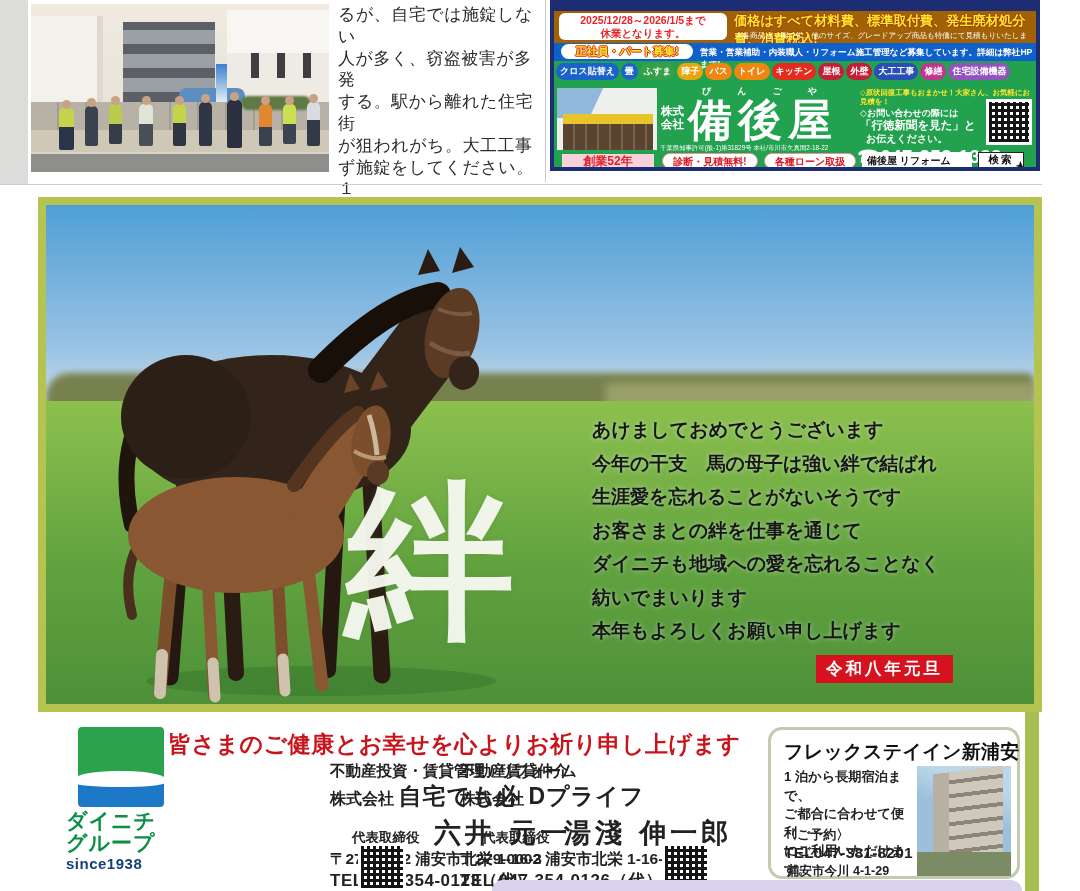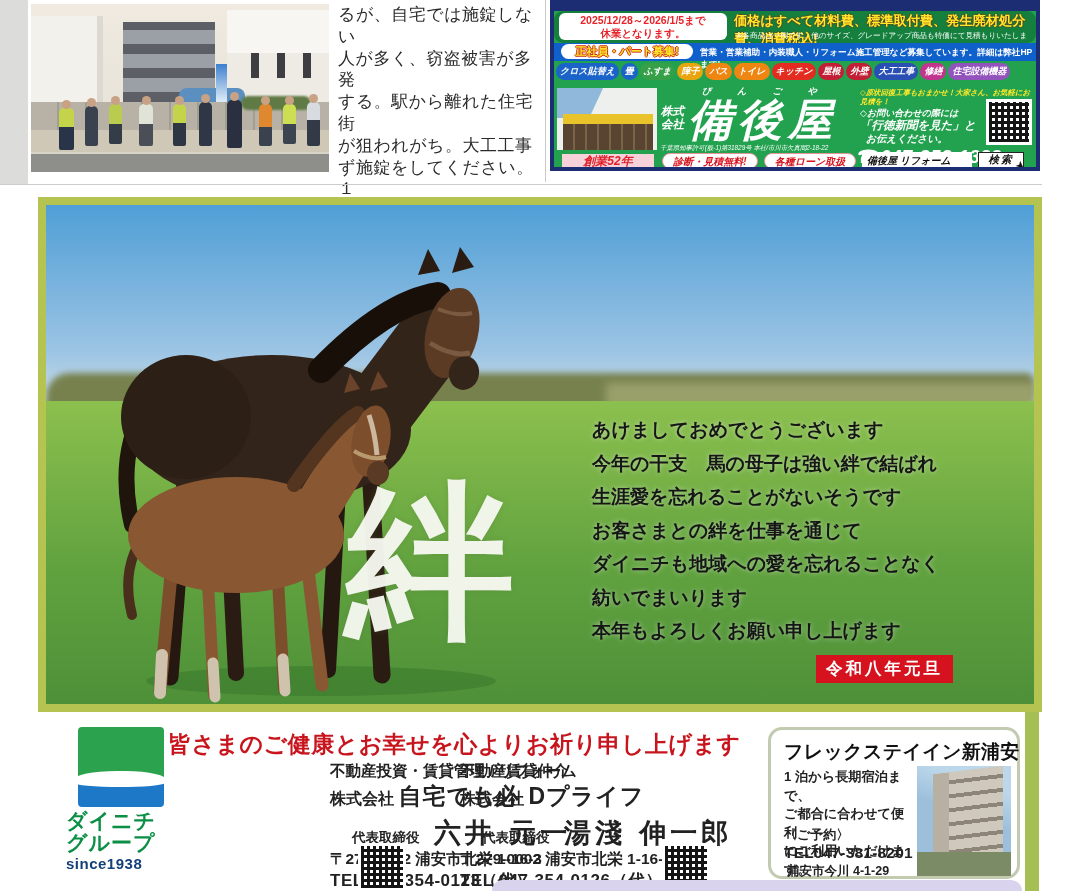--- a/index.html
+++ b/index.html
@@ -10,32 +10,32 @@
   #left-margin{left:0;top:0;width:28px;height:184px;background:#dcdcda;}
   #street-photo{left:31px;top:4px;width:298px;height:168px;overflow:hidden;background:linear-gradient(#f0eae0,#e7e3d8 70%);}
   .bldg{position:absolute;}
   #article{left:338px;top:4px;width:206px;height:176px;font-size:17px;line-height:21.8px;
            color:#2b2b2b;letter-spacing:.5px;font-weight:500;}
   #vrule{left:545px;top:0;width:1px;height:182px;background:#c9c9c9;}
   #hrule{left:0px;top:184px;width:1042px;height:1px;background:#cccccc;}
   
   #bingoya{left:550px;top:0;width:490px;height:171px;border:4px solid #1c2d74;box-sizing:border-box;background:#22a14f;overflow:hidden;}
   #bg-topcut{position:absolute;left:0;top:0;width:482px;height:7px;background:#1c2d74;}
-  #bg-red{position:absolute;left:0;top:7px;width:482px;height:32px;background:#15803d;border-radius:9px;}
+  #bg-red{position:absolute;left:0;top:7px;width:482px;height:32px;background:#a16207;}
   .closure-box{position:absolute;left:5px;top:2px;width:168px;height:27px;background:#fff;border-radius:6px;
                color:#e8232a;font-weight:bold;font-size:10.5px;line-height:13px;text-align:center;padding-top:1px;box-sizing:border-box;}
   .price-head{position:absolute;left:180px;top:1px;width:300px;color:#ffe92a;font-weight:bold;font-size:13.2px;
               text-shadow:0 0 2px #900;}
   .price-note{position:absolute;left:182px;top:20px;width:298px;color:#fff;font-size:7.6px;}
   #bg-blue{position:absolute;left:0;top:39px;width:482px;height:18px;background:#1060cc;}
   .recruit-pill{position:absolute;left:7px;top:1px;width:132px;height:15px;background:#fff;border-radius:8px;
                 text-align:center;font-size:11px;font-weight:bold;color:#ffe92a;line-height:15px;
                 text-shadow:-1px 0 0 #d02a14,1px 0 0 #d02a14,0 -1px 0 #d02a14,0 1px 0 #d02a14;}
   .recruit-text{position:absolute;left:146px;top:4px;width:334px;color:#fff;font-size:8.6px;font-weight:bold;}
-  #bg-green{position:absolute;left:0;top:57px;width:482px;height:110px;font-style:italic;}
+  #bg-green{position:absolute;left:0;top:57px;width:482px;height:110px;}
   .chips{position:absolute;left:2px;top:2px;width:478px;display:flex;gap:2px;}
   .chip{height:17px;line-height:17px;border-radius:9px;color:#fff;font-size:9px;font-weight:bold;
         padding:0 4px;white-space:nowrap;}
   .shopphoto{position:absolute;left:3px;top:27px;width:100px;height:62px;overflow:hidden;background:#eef0ee;}
   .founded{position:absolute;left:8px;top:93px;width:92px;height:15px;background:#f7d2da;color:#e0202a;
            font-weight:bold;font-size:12px;text-align:center;line-height:15px;}
   .kk{position:absolute;left:107px;top:44px;width:25px;color:#fff;font-size:11.5px;font-weight:bold;line-height:13px;}
   .furigana{position:absolute;left:138px;top:24px;width:172px;color:#fff;font-size:9px;font-weight:bold;
             letter-spacing:26px;text-indent:10px;}
   .bingo-logo{position:absolute;left:134px;top:30px;width:180px;color:#fff;font-size:44px;font-weight:bold;

